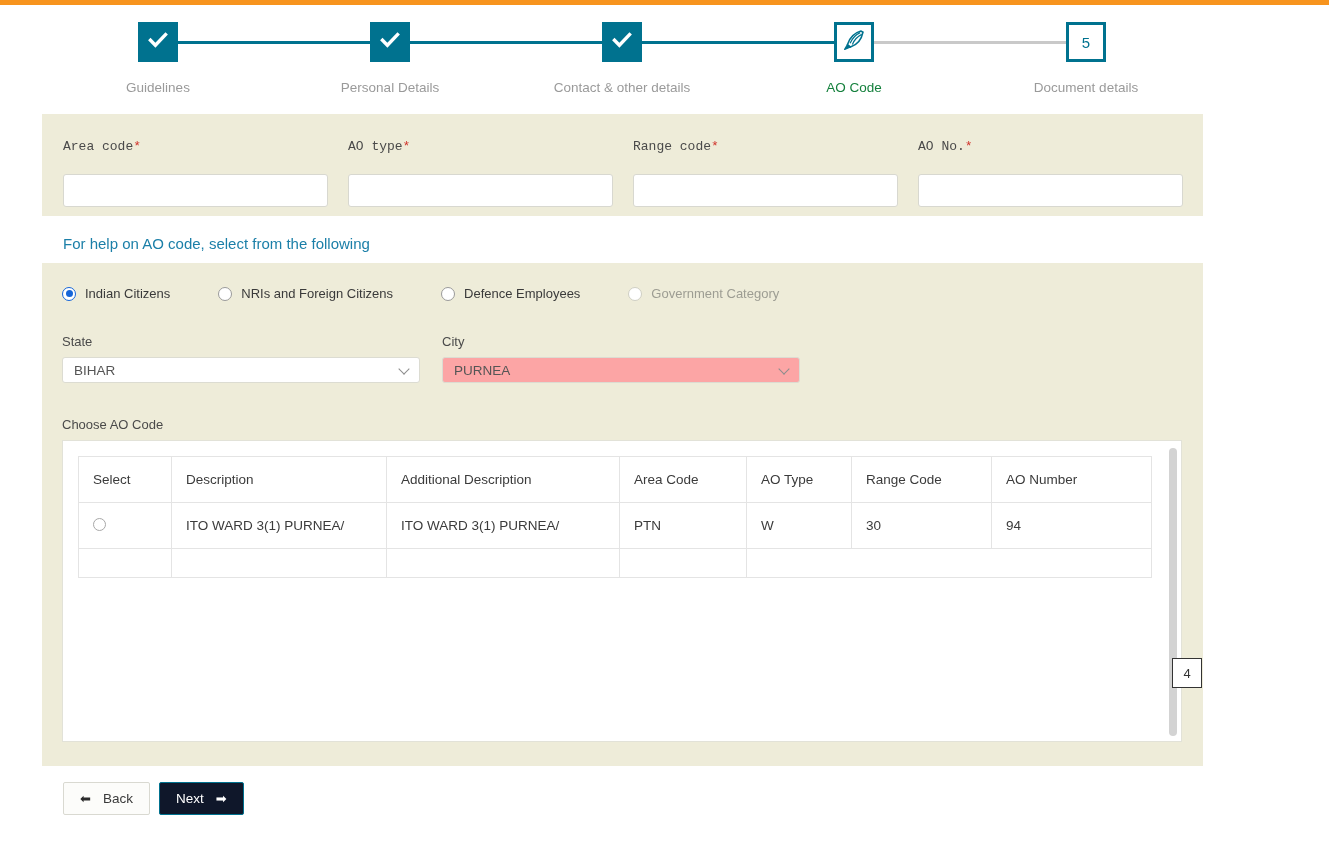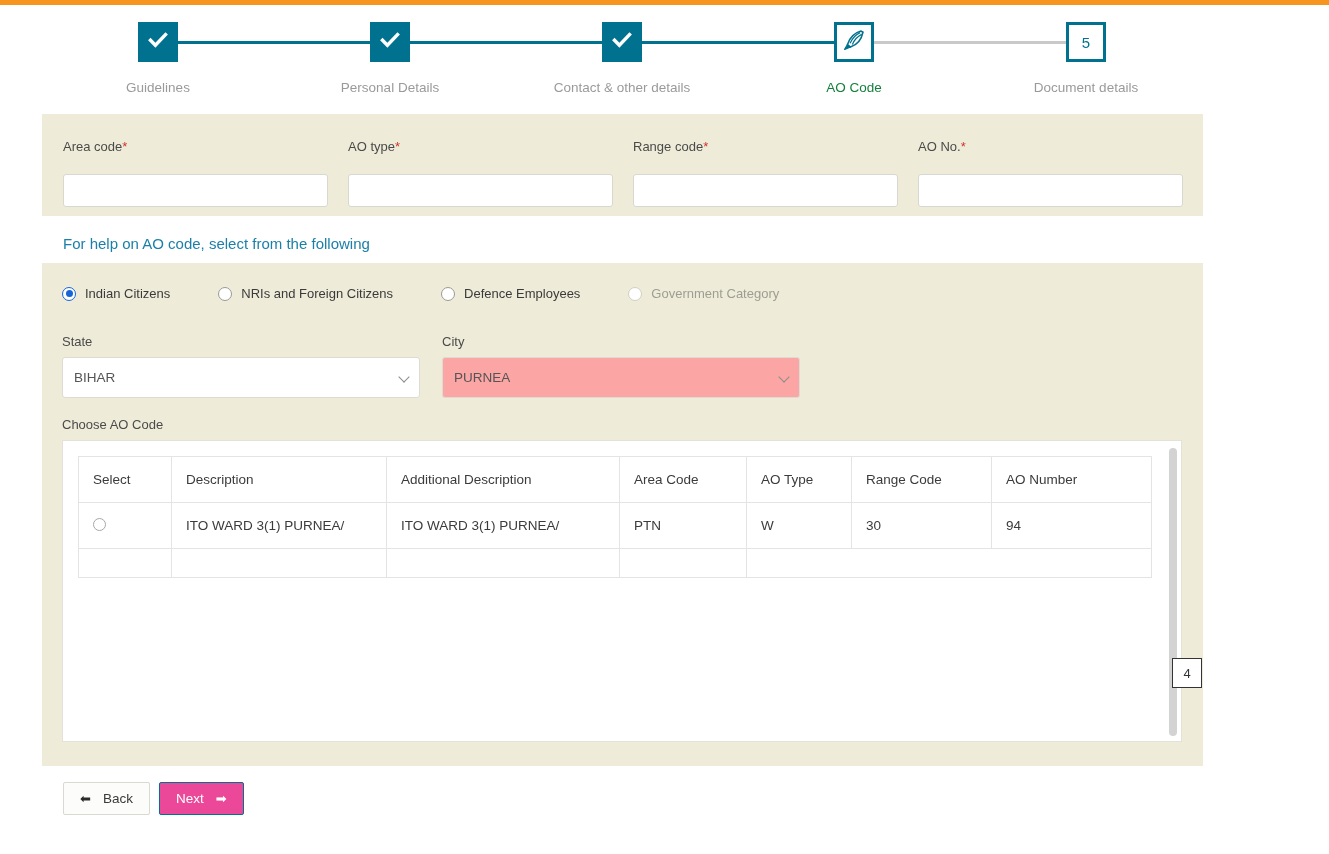--- a/index.html
+++ b/index.html
@@ -71,20 +71,21 @@
     color: #1b7fa8;
   }
 
   
   .field { position: absolute; }
   .field .flabel {
     font-size: 13px;
     color: #4a4a4a;
     margin-bottom: 20px;
     display: block;
+    font-family: Liberation Mono, monospace;
   }
   .field .flabel .req { color: #d0342c; }
   .field input.tin {
     width: 265px; height: 33px;
     border: 1px solid #d8d8d0;
     border-radius: 3px;
     background: #ffffff;
     font-size: 13px;
     color: #333;
     padding: 0 8px;
@@ -132,21 +133,21 @@
   }
   .radio-opt.disabled .rlabel { color: #9d9d93; }
 
   
   .sel-wrap { position: absolute; }
   .sel-wrap .slabel {
     font-size: 13px; color: #4a4a4a;
     display: block; margin-bottom: 8px;
   }
   .selbox {
-    width: 358px; height: 41px;
+    width: 358px; height: 26px;
     border: 1px solid #dcdcd2;
     border-radius: 3px;
     display: flex; align-items: center;
     padding: 0 11px;
     font-size: 13.5px;
     color: #555;
     position: relative;
     cursor: pointer;
   }
   .selbox.white { background: #ffffff; }
@@ -229,21 +230,21 @@
     border-radius: 2px;
     padding: 0 16px;
   }
   .btn-back {
     background: #fcfcfa;
     border: 1px solid #d9d9d1;
     color: #3a3a3a;
     margin-right: 9px;
   }
   .btn-next {
-    background: #ec4899;
+    background: #0f172a;
     border: 1px solid #00728f;
     color: #ffffff;
   }
   .arrow { font-size: 13px; line-height: 1; }
   .btn-back .arrow { margin-right: 12px; color: #2b2b2b; }
   .btn-next .arrow { margin-left: 12px; color: #ffffff; }
 </style>
 </head>
 <body>
 

